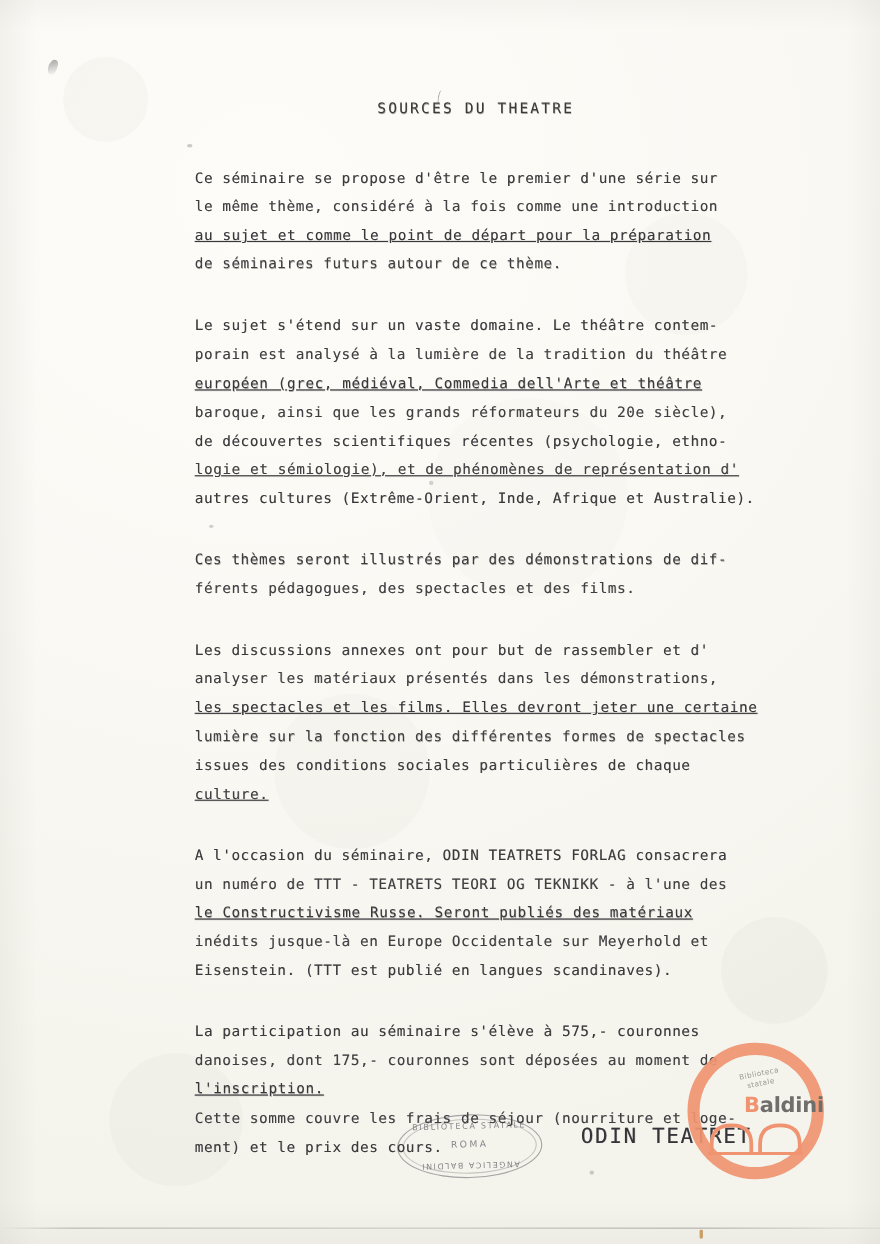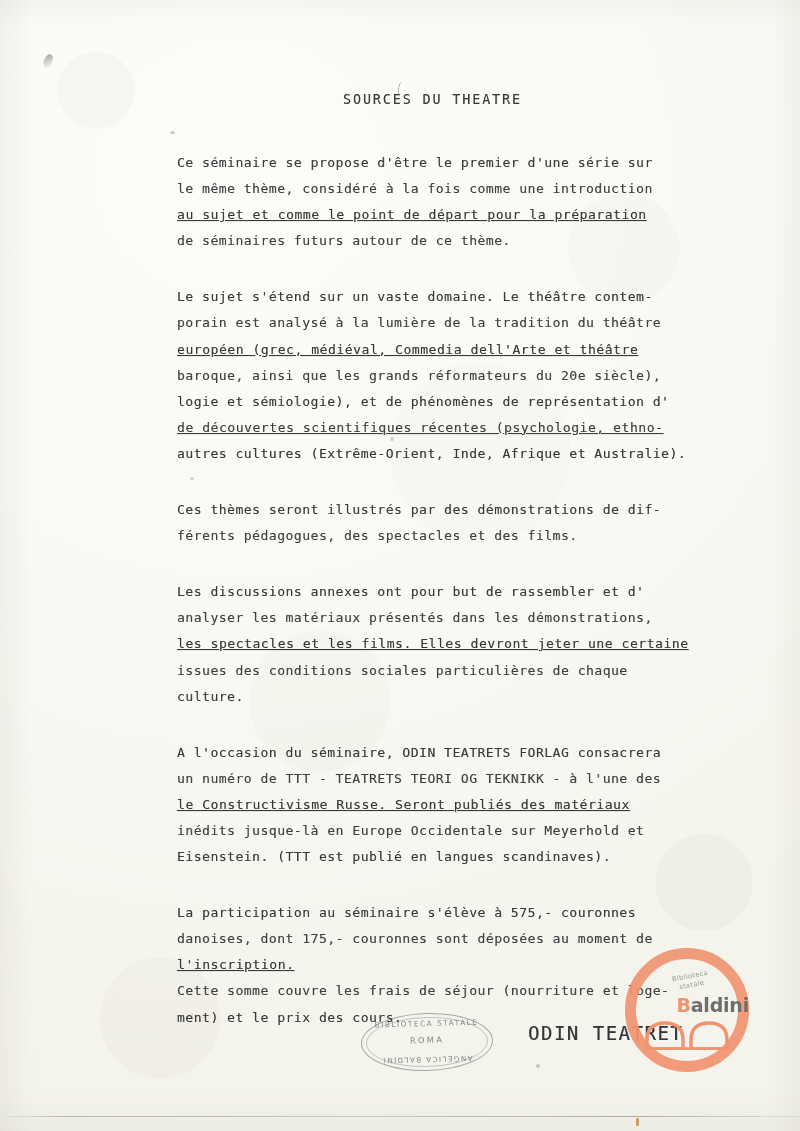--- a/index.html
+++ b/index.html
@@ -270,34 +270,35 @@
       <div class="tline">le même thème, considéré à la fois comme une introduction</div>
       <div class="tline">au sujet et comme le point de départ pour la préparation</div>
       <div class="tline">de séminaires futurs autour de ce thème.</div>
     </div>
 
     <div class="para">
       <div class="tline">Le sujet s'étend sur un vaste domaine. Le théâtre contem-</div>
       <div class="tline">porain est analysé à la lumière de la tradition du théâtre</div>
       <div class="tline">européen (grec, médiéval, Commedia dell'Arte et théâtre</div>
       <div class="tline">baroque, ainsi que les grands réformateurs du 20e siècle),</div>
+      <div class="tline">de découvertes scientifiques récentes (psychologie, ethno-</div>
       <div class="tline">logie et sémiologie), et de phénomènes de représentation d'</div>
-      <div class="tline">de découvertes scientifiques récentes (psychologie, ethno-</div>
       <div class="tline">autres cultures (Extrême-Orient, Inde, Afrique et Australie).</div>
     </div>
 
     <div class="para">
       <div class="tline">Ces thèmes seront illustrés par des démonstrations de dif-</div>
       <div class="tline">férents pédagogues, des spectacles et des films.</div>
     </div>
 
     <div class="para">
       <div class="tline">Les discussions annexes ont pour but de rassembler et d'</div>
       <div class="tline">analyser les matériaux présentés dans les démonstrations,</div>
       <div class="tline">les spectacles et les films. Elles devront jeter une certaine</div>
+      <div class="tline">lumière sur la fonction des différentes formes de spectacles</div>
       <div class="tline">issues des conditions sociales particulières de chaque</div>
       <div class="tline">culture.</div>
     </div>
 
     <div class="para">
       <div class="tline">A l'occasion du séminaire, ODIN TEATRETS FORLAG consacrera</div>
       <div class="tline">un numéro de TTT - TEATRETS TEORI OG TEKNIKK - à l'une des</div>
       <div class="tline">le Constructivisme Russe. Seront publiés des matériaux</div>
       <div class="tline">inédits jusque-là en Europe Occidentale sur Meyerhold et</div>
       <div class="tline">Eisenstein. (TTT est publié en langues scandinaves).</div>

